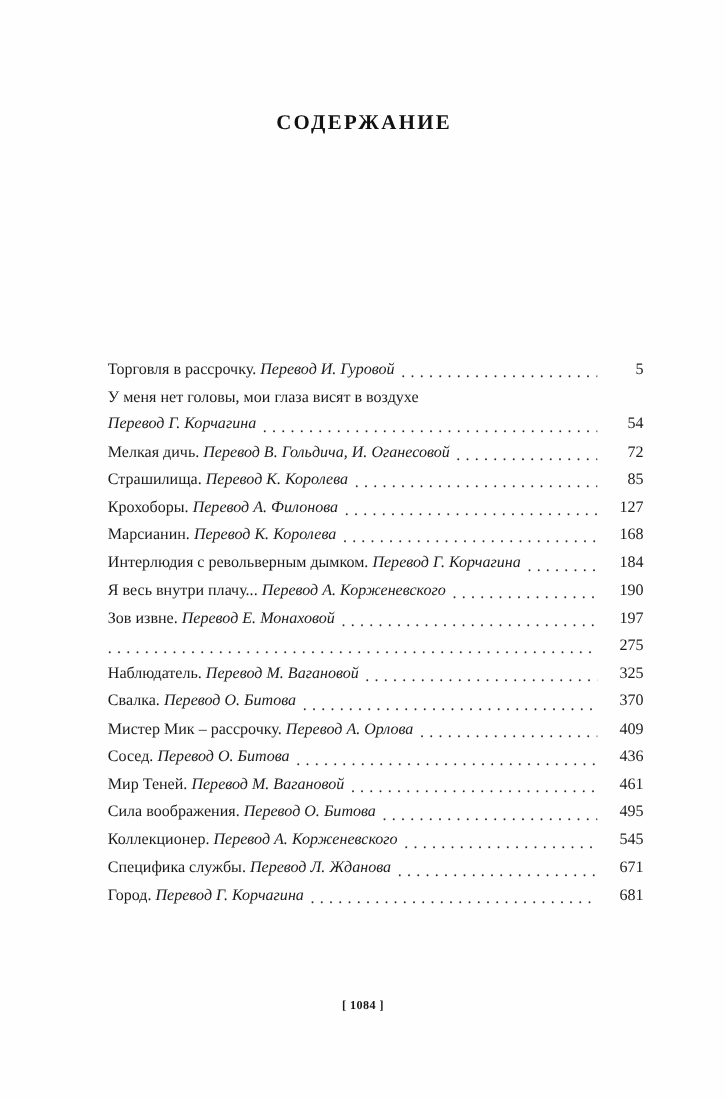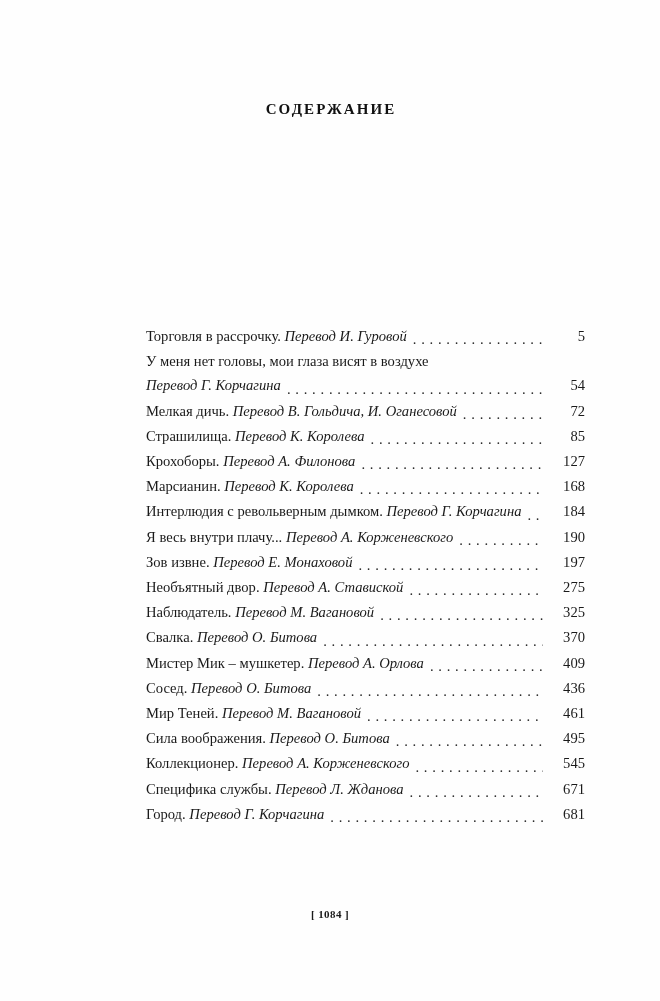--- a/index.html
+++ b/index.html
@@ -18,38 +18,37 @@
     -webkit-font-smoothing: antialiased;
   }
 
   
   .page-title {
     position: absolute;
     top: 101px;
     left: 0;
     width: 660px;
     text-align: center;
-    font-size: 15px;
+    font-size: 19px;
     font-weight: bold;
     letter-spacing: 2.1px;
     text-indent: 2.1px;
     color: #111111;
   }
 
   
   .toc {
     position: absolute;
     top: 324px;
     left: 98px;
     width: 487px;
   }
 
   .toc-entry {
     margin-bottom: 1px;
-    margin-left: 48px;
   }
 
   
   .toc-line {
     display: flex;
     align-items: flex-end;
     font-size: 14.6px;
     line-height: 24.2px;
     white-space: nowrap;
   }
@@ -172,42 +171,41 @@
     </div>
     <div class="toc-entry">
       <div class="toc-line">
         <span class="entry-text"><span>Зов извне.</span> <span class="entry-translator">Перевод Е. Монаховой</span></span>
         <span class="leader"></span>
         <span class="entry-page">197</span>
       </div>
     </div>
     <div class="toc-entry">
       <div class="toc-line">
-        <span class="entry-text"><span>Необъятный двор.</span> <span class="entry-translator">Перевод А. Ставиской</span></span>
         <span class="leader"></span>
         <span class="entry-page">275</span>
       </div>
     </div>
     <div class="toc-entry">
       <div class="toc-line">
         <span class="entry-text"><span>Наблюдатель.</span> <span class="entry-translator">Перевод М. Вагановой</span></span>
         <span class="leader"></span>
         <span class="entry-page">325</span>
       </div>
     </div>
     <div class="toc-entry">
       <div class="toc-line">
         <span class="entry-text"><span>Свалка.</span> <span class="entry-translator">Перевод О. Битова</span></span>
         <span class="leader"></span>
         <span class="entry-page">370</span>
       </div>
     </div>
     <div class="toc-entry">
       <div class="toc-line">
-        <span class="entry-text"><span>Мистер Мик – мушкетер.</span> <span class="entry-translator">Перевод А. Орлова</span></span>
+        <span class="entry-text"><span>Мистер Мик – рассрочку.</span> <span class="entry-translator">Перевод А. Орлова</span></span>
         <span class="leader"></span>
         <span class="entry-page">409</span>
       </div>
     </div>
     <div class="toc-entry">
       <div class="toc-line">
         <span class="entry-text"><span>Сосед.</span> <span class="entry-translator">Перевод О. Битова</span></span>
         <span class="leader"></span>
         <span class="entry-page">436</span>
       </div>

